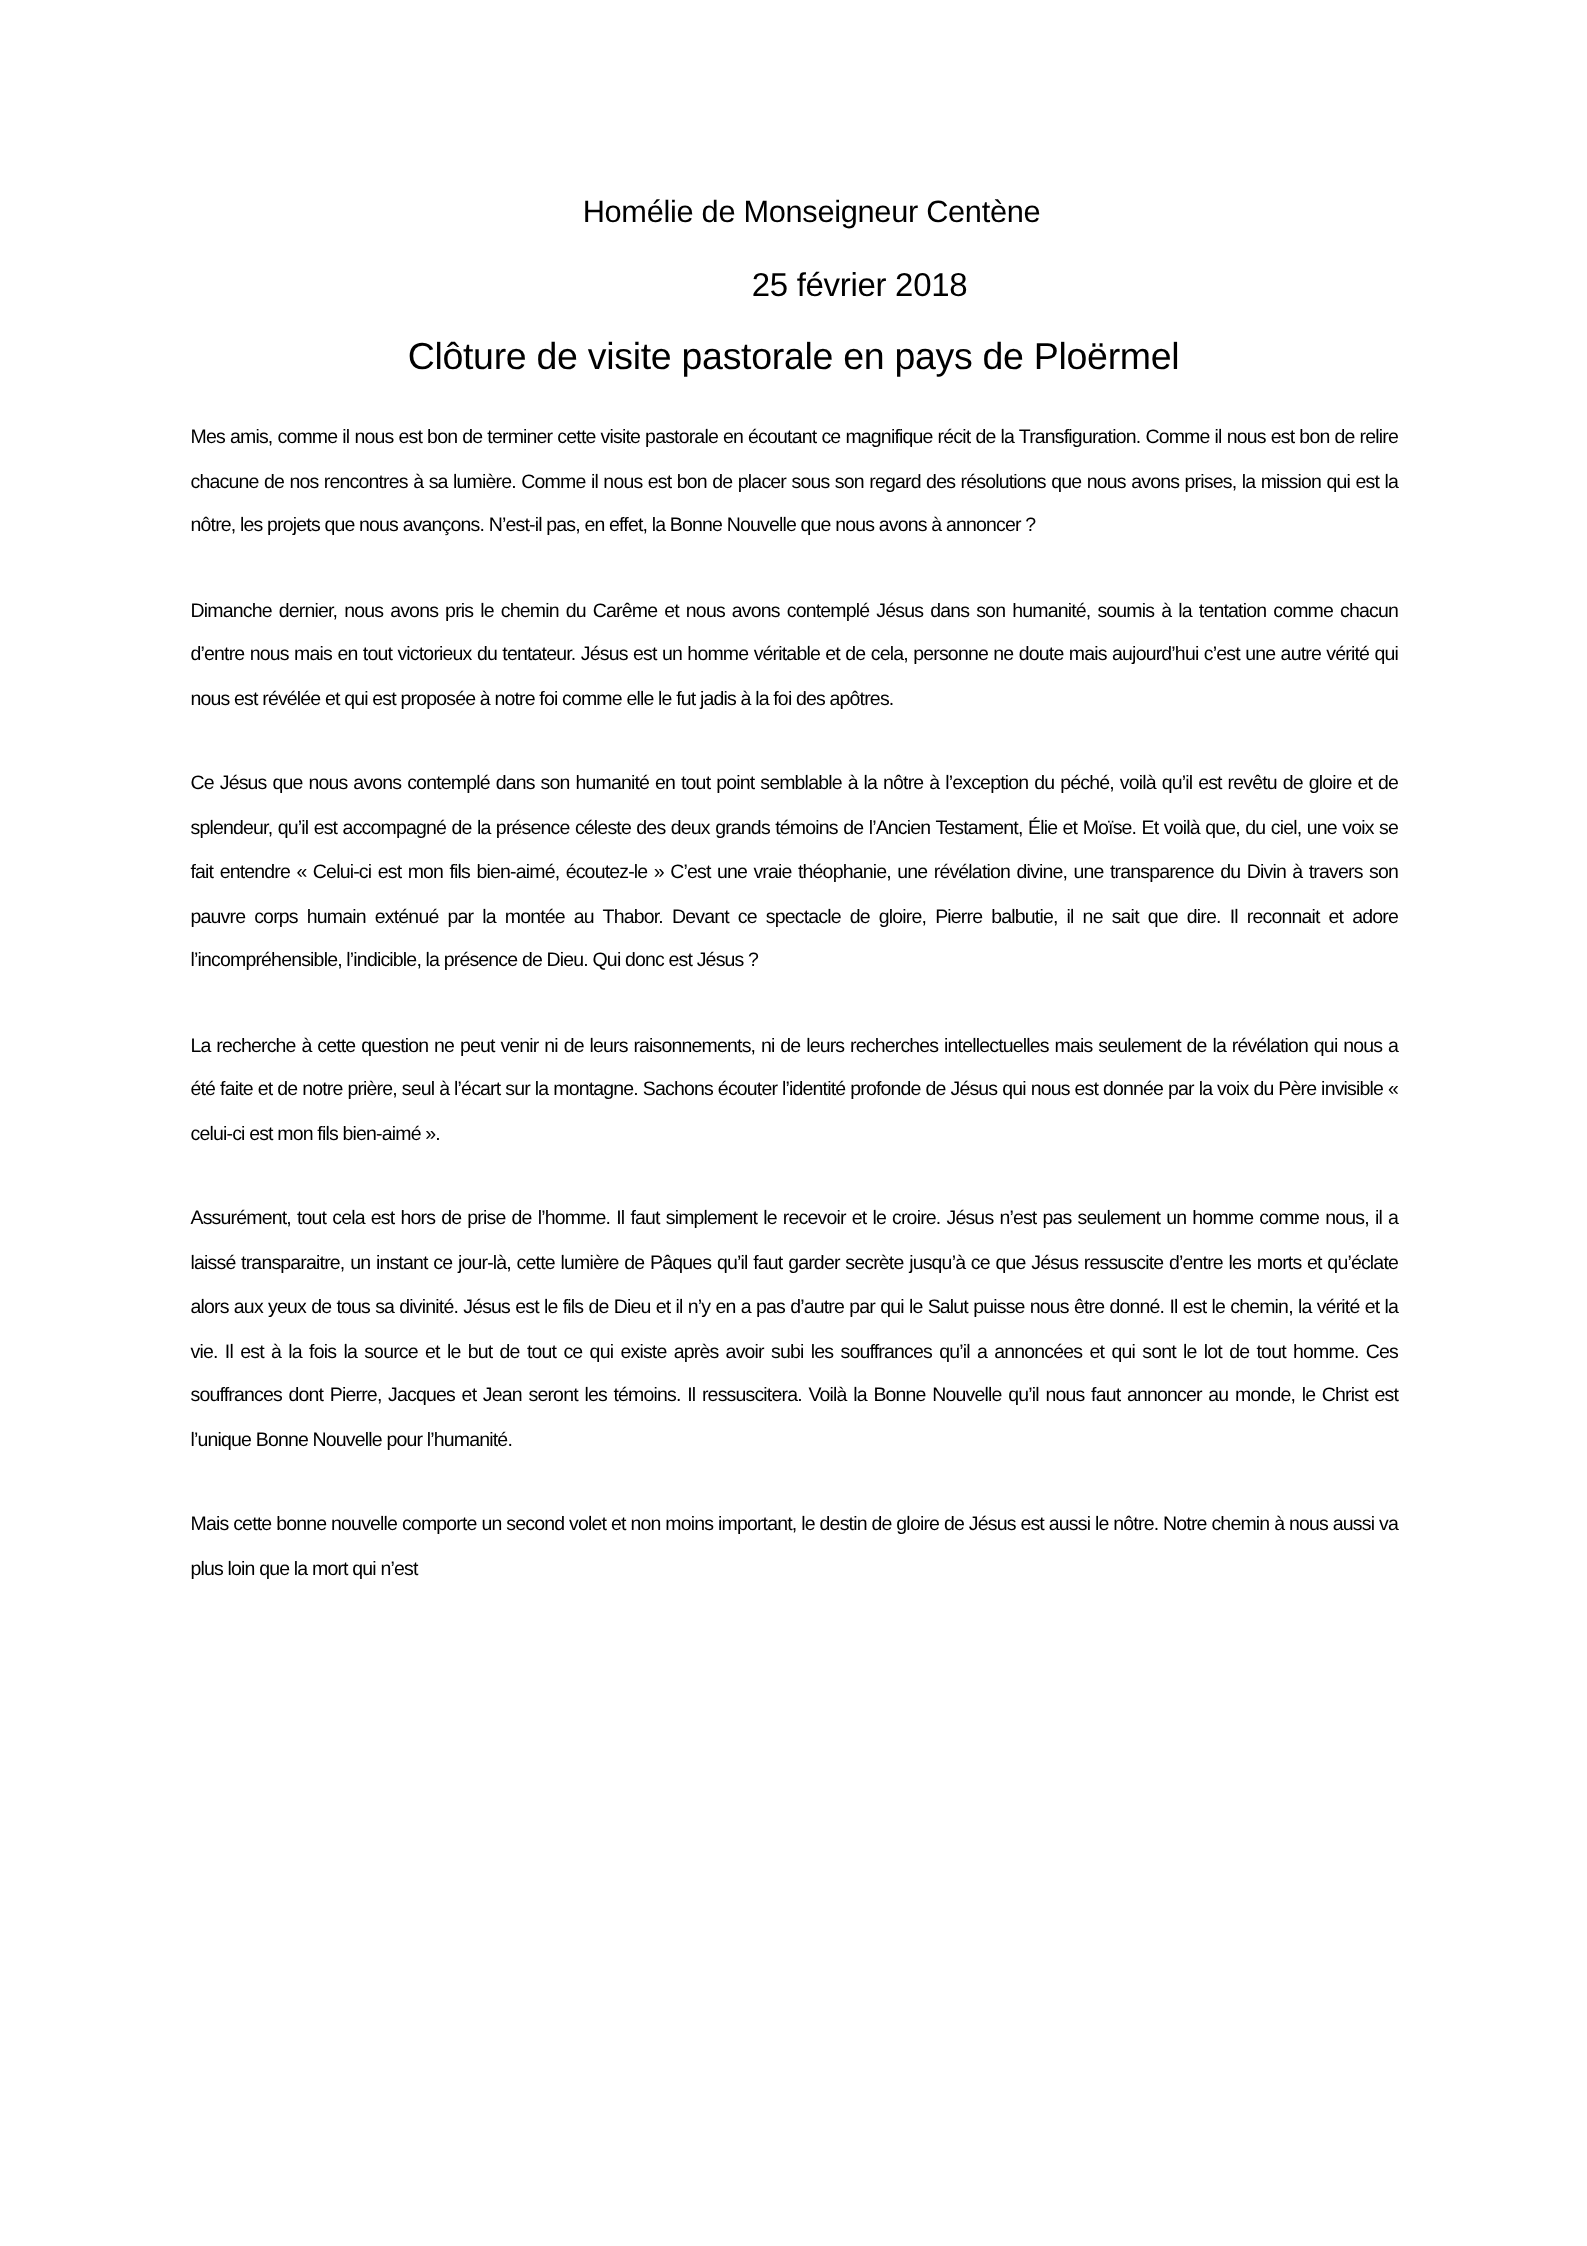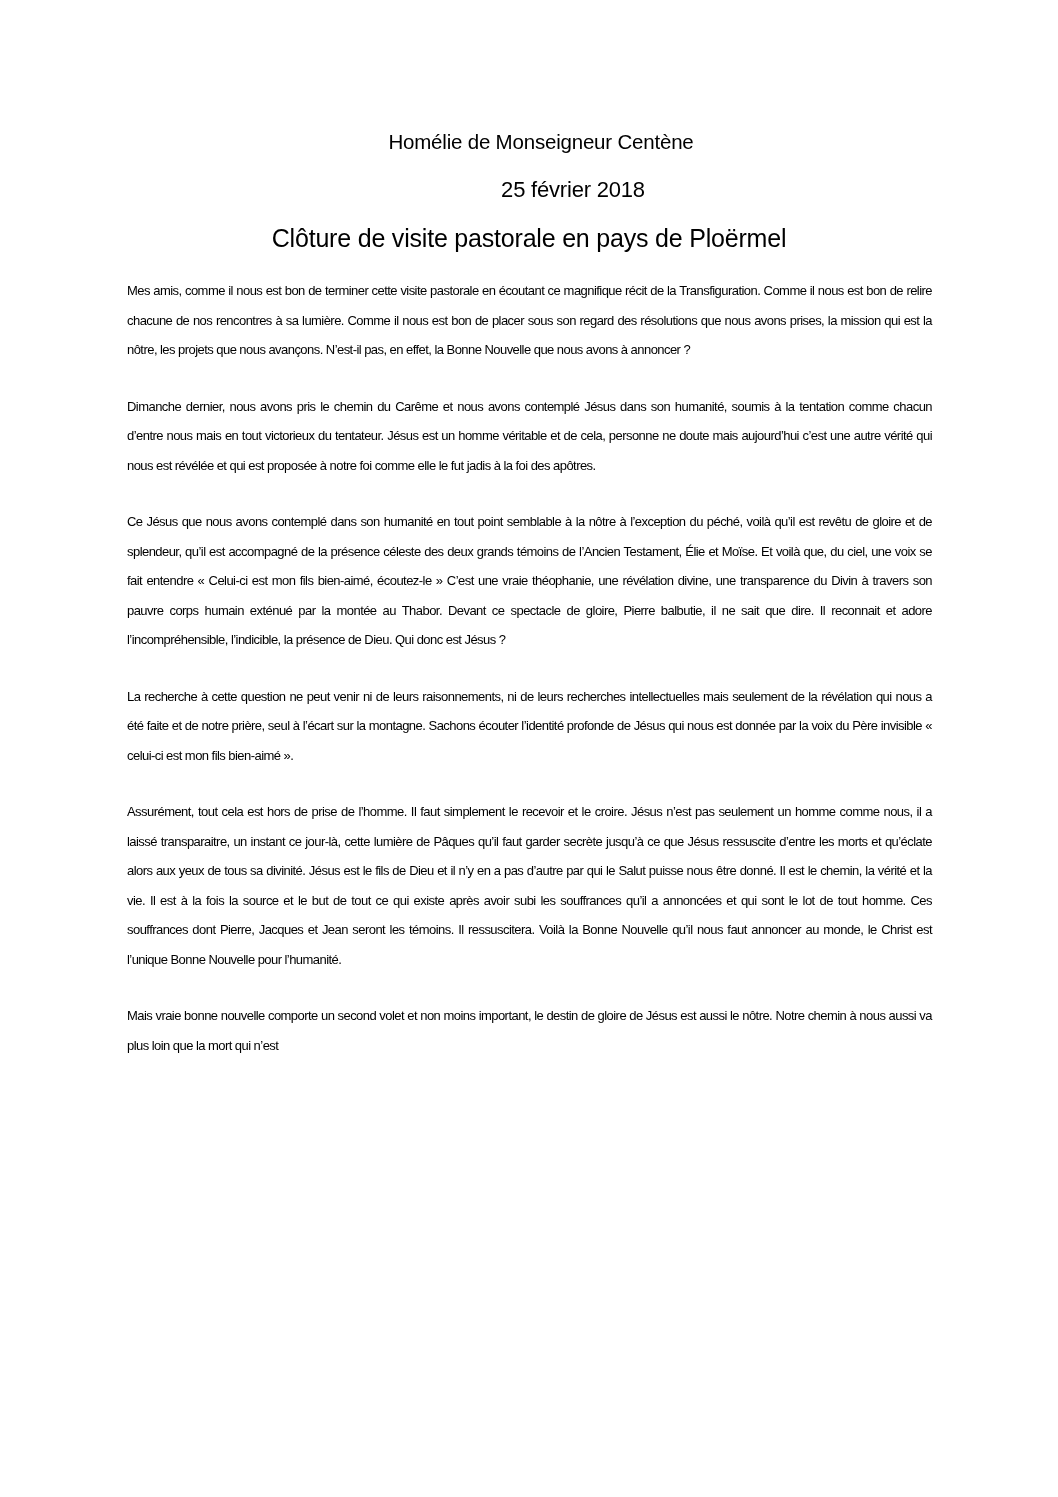--- a/index.html
+++ b/index.html
@@ -27,15 +27,15 @@
   <div class="header h-title">Homélie de Monseigneur Centène</div>
   <div class="header h-date">25 février 2018</div>
   <div class="header h-sub">Clôture de visite pastorale en pays de Ploërmel</div>
 
   <div class="body">
     <p>Mes amis, comme il nous est bon de terminer cette visite pastorale en écoutant ce magnifique récit de la Transfiguration. Comme il nous est bon de relire chacune de nos rencontres à sa lumière. Comme il nous est bon de placer sous son regard des résolutions que nous avons prises, la mission qui est la nôtre, les projets que nous avançons. N’est-il pas, en effet, la Bonne Nouvelle que nous avons à annoncer ?</p>
     <p>Dimanche dernier, nous avons pris le chemin du Carême et nous avons contemplé Jésus dans son humanité, soumis à la tentation comme chacun d’entre nous mais en tout victorieux du tentateur. Jésus est un homme véritable et de cela, personne ne doute mais aujourd’hui c’est une autre vérité qui nous est révélée et qui est proposée à notre foi comme elle le fut jadis à la foi des apôtres.</p>
     <p>Ce Jésus que nous avons contemplé dans son humanité en tout point semblable à la nôtre à l’exception du péché, voilà qu’il est revêtu de gloire et de splendeur, qu’il est accompagné de la présence céleste des deux grands témoins de l’Ancien Testament, Élie et Moïse. Et voilà que, du ciel, une voix se fait entendre « Celui-ci est mon fils bien-aimé, écoutez-le » C’est une vraie théophanie, une révélation divine, une transparence du Divin à travers son pauvre corps humain exténué par la montée au Thabor. Devant ce spectacle de gloire, Pierre balbutie, il ne sait que dire. Il reconnait et adore l’incompréhensible, l’indicible, la présence de Dieu. Qui donc est Jésus ?</p>
     <p>La recherche à cette question ne peut venir ni de leurs raisonnements, ni de leurs recherches intellectuelles mais seulement de la révélation qui nous a été faite et de notre prière, seul à l’écart sur la montagne. Sachons écouter l’identité profonde de Jésus qui nous est donnée par la voix du Père invisible « celui-ci est mon fils bien-aimé ».</p>
     <p>Assurément, tout cela est hors de prise de l’homme. Il faut simplement le recevoir et le croire. Jésus n’est pas seulement un homme comme nous, il a laissé transparaitre, un instant ce jour-là, cette lumière de Pâques qu’il faut garder secrète jusqu’à ce que Jésus ressuscite d’entre les morts et qu’éclate alors aux yeux de tous sa divinité. Jésus est le fils de Dieu et il n’y en a pas d’autre par qui le Salut puisse nous être donné. Il est le chemin, la vérité et la vie. Il est à la fois la source et le but de tout ce qui existe après avoir subi les souffrances qu’il a annoncées et qui sont le lot de tout homme. Ces souffrances dont Pierre, Jacques et Jean seront les témoins. Il ressuscitera. Voilà la Bonne Nouvelle qu’il nous faut annoncer au monde, le Christ est l’unique Bonne Nouvelle pour l’humanité.</p>
-    <p>Mais vraie bonne nouvelle comporte un second volet et non moins important, le destin de gloire de Jésus est aussi le nôtre. Notre chemin à nous aussi va plus loin que la mort qui n’est</p>
+    <p>Mais cette bonne nouvelle comporte un second volet et non moins important, le destin de gloire de Jésus est aussi le nôtre. Notre chemin à nous aussi va plus loin que la mort qui n’est</p>
   </div>
 </div>
 
 </body></html>

